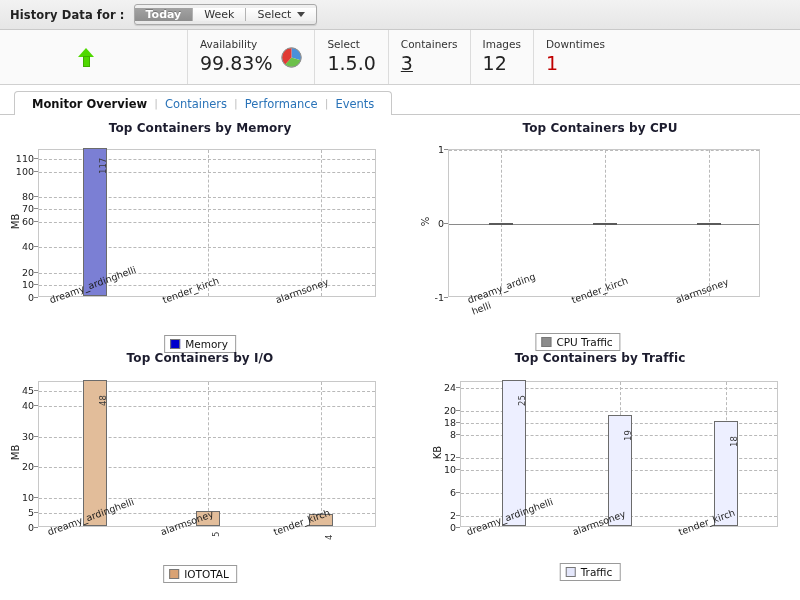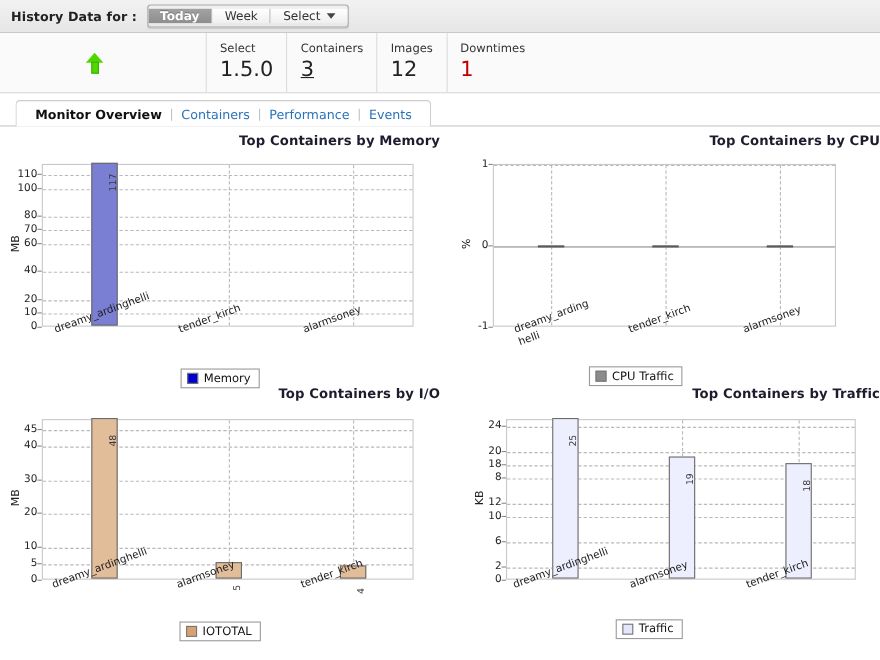--- a/index.html
+++ b/index.html
@@ -92,21 +92,21 @@
     position: relative; top: 1px;
   }
   .tab { font-size: 11.5px; color: #2a73b8; cursor: pointer; padding: 0 7px; white-space: nowrap;}
   .tab.active { color: #111; font-weight: bold; cursor: default; }
   .tab-sep { color: #c0c0c0; font-size: 11px; }
 
   
   #grid { display: grid; grid-template-columns: 400px 400px; grid-template-rows: 230px 245px; }
   .panel { position: relative; }
   .chart-title {
-    text-align: right; font-size: 12px; font-weight: bold;
+    text-align: center; font-size: 12px; font-weight: bold;
     color: #1c1c2e; padding-top: 6px; letter-spacing: .1px;
   }
   .plot-wrap { position: relative; }
   .plot {
     position: absolute; border: 1px solid #c8c8c8; background: #fff;
   }
   .gridline-h { position: absolute; left:0; right:0; height:0;
     border-top: 1px dashed #b9b9b9; }
   .gridline-v { position: absolute; top:0; bottom:0; width:0;
     border-left: 1px dashed #b9b9b9; }
@@ -156,20 +156,33 @@
 
 <div id="summary">
 
   <div class="sum-cell" id="cell-host">
     <div class="arrow-up">
       <div class="head"></div>
         <div class="shaft"></div>
     </div>
   </div>
 
+  <div class="sum-cell" id="cell-avail">
+    <div id="availText">
+      <div class="sum-label">Availability</div>
+      <div class="sum-value">99.83%</div>
+    </div>
+    <svg class="pie-icon" viewBox="0 0 20 20">
+      <circle cx="10" cy="10" r="9.2" fill="#ffffff" stroke="#9a9a9a" stroke-width="0.8"></circle>
+      <path d="M10 10 L10 1 A9 9 0 0 1 18.6 12.6 Z" fill="#4a90d9"></path>
+      <path d="M10 10 L18.6 12.6 A9 9 0 0 1 4.0 16.6 Z" fill="#6cc04a"></path>
+      <path d="M10 10 L4.0 16.6 A9 9 0 0 1 10 1 Z" fill="#e03b34"></path>
+      <circle cx="10" cy="10" r="9.2" fill="none" stroke="#8d8d8d" stroke-width="0.9"></circle>
+    </svg>
+  </div>
 
   <div class="sum-cell">
     <div class="sum-label">Select</div>
     <div class="sum-value">1.5.0</div>
   </div>
 
   <div class="sum-cell">
     <div class="sum-label">Containers</div>
     <div class="sum-value link">3</div>
   </div>

